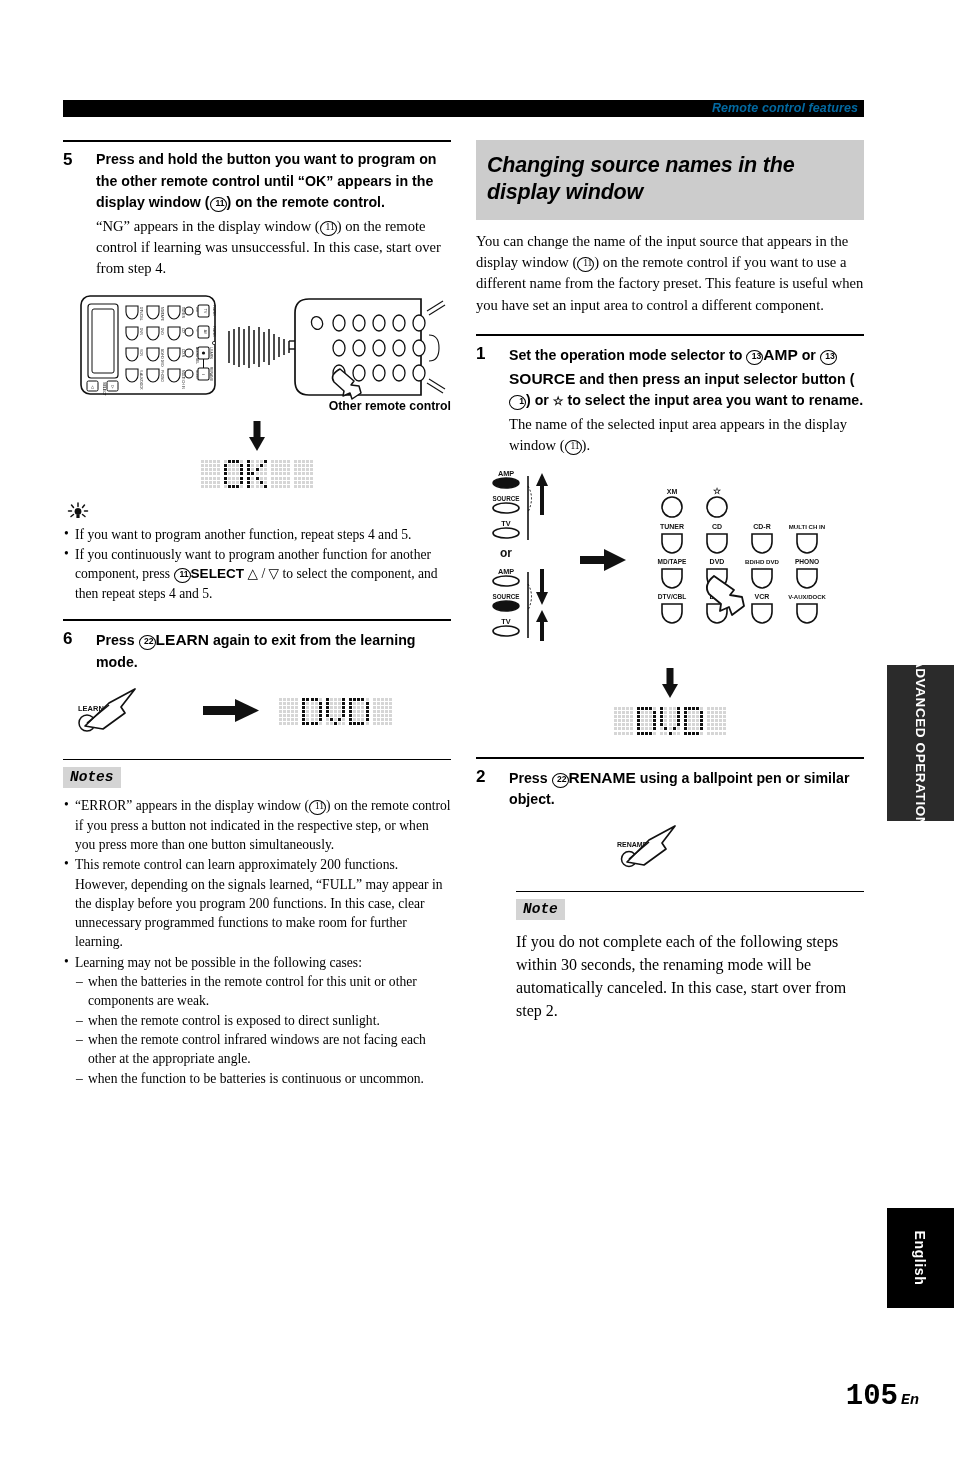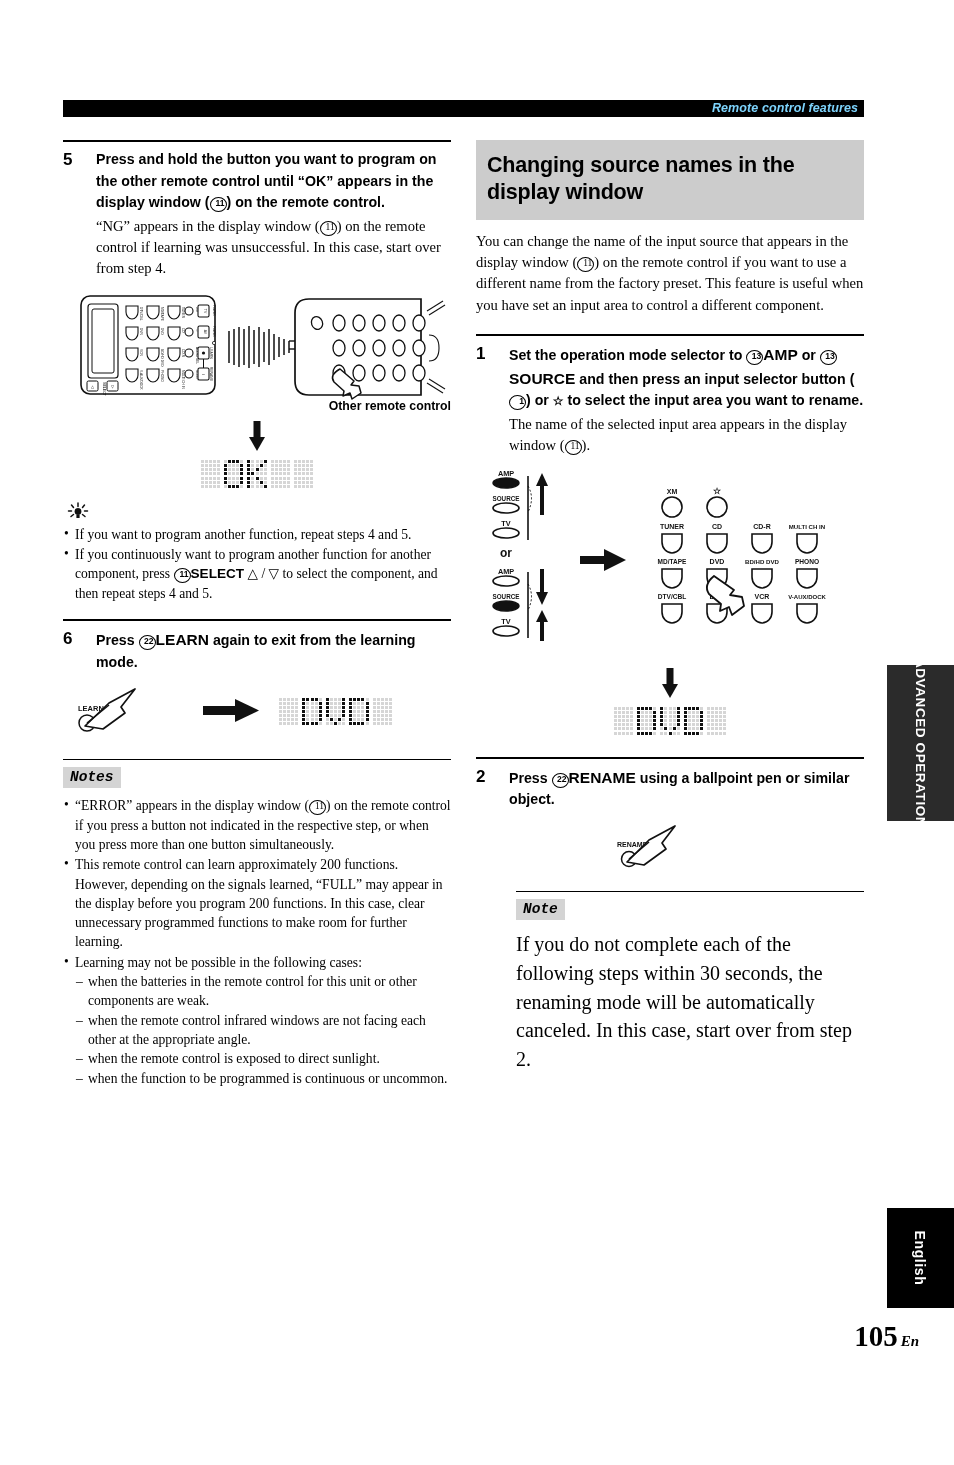--- a/index.html
+++ b/index.html
@@ -22,21 +22,21 @@
     left: 63px;
     top: 100px;
     width: 801px;
     height: 17px;
     background: #000;
   }
   .header-bar .header-title {
     position: absolute;
     right: 6px;
     top: 1px;
-    color: #7dd3fc;
+    color: #0369a1;
     font-family: "Liberation Sans", sans-serif;
     font-style: italic;
     font-weight: bold;
     font-size: 12.5px;
     letter-spacing: 0.1px;
     white-space: nowrap;
   }
 
   
   .col-left {
@@ -114,20 +114,21 @@
     font-size: 12px;
     vertical-align: 0px;
   }
 
   
   .section-head {
     background: #cccccc;
     padding: 12px 4px 14px 11px;
     font-family: "Liberation Sans", sans-serif;
     font-weight: bold;
+    font-style: italic;
     font-size: 21.5px;
     line-height: 1.26;
     letter-spacing: -0.2px;
   }
   .section-intro {
     font-family: "Liberation Serif", serif;
     font-size: 14.6px;
     line-height: 1.45;
     margin-top: 11px;
   }
@@ -176,21 +177,21 @@
     margin-bottom: 0px;
   }
   ul.dashes > li:before {
     content: "\2013";
     position: absolute;
     left: 1px;
     top: 0;
   }
   .plain-note {
     font-family: "Liberation Serif", serif;
-    font-size: 20px;
+    font-size: 16px;
     line-height: 1.44;
     margin-top: 10px;
   }
 
   
   .tip-icon {
     width: 26px;
     height: 18px;
     display: block;
     margin: 14px 0 1px 2px;
@@ -252,22 +253,22 @@
   }
   #tab-english {
     left: 887px; top: 1208px; width: 67px; height: 100px;
     background: #000; font-size: 14px;
   }
 
   
   .page-num {
     position: absolute;
     right: 35px;
-    top: 1320px;
-    font-family: Liberation Serif, serif;
+    top: 1380px;
+    font-family: Liberation Mono, monospace;
     font-weight: bold;
     font-size: 29px;
     white-space: nowrap;
   }
   .page-num .suffix {
     font-size: 15px;
     font-style: italic;
     font-weight: bold;
     margin-left: 3px;
   }
@@ -850,23 +851,23 @@
   <div style="margin-top:20px;">
     <div class="note-rule"></div>
     <span class="note-label">Notes</span>
     <ul class="bullets" style="margin-top:8px;">
       <li><span>“ERROR” appears in the display window (</span><span class="cnum serif">11</span><span>) on the remote control if you press a button not indicated in the respective step, or when you press more than one button simultaneously.</span></li>
       <li>This remote control can learn approximately 200 functions. However, depending on the signals learned, “FULL” may appear in the display before you program 200 functions. In this case, clear unnecessary programmed functions to make room for further learning.</li>
       <li>
         <span>Learning may not be possible in the following cases:</span>
         <ul class="dashes">
           <li>when the batteries in the remote control for this unit or other components are weak.</li>
+          <li>when the remote control is exposed to direct sunlight.</li>
           <li>when the remote control infrared windows are not facing each other at the appropriate angle.</li>
-          <li>when the remote control is exposed to direct sunlight.</li>
-          <li>when the function to be programmed is continuous or uncommon.</li>
+          <li>when the function to be batteries is continuous or uncommon.</li>
         </ul>
       </li>
     </ul>
   </div>
 </div>
 
 <div class="col-right">
 
   <div class="section-head">Changing source names in the display window</div>
 

